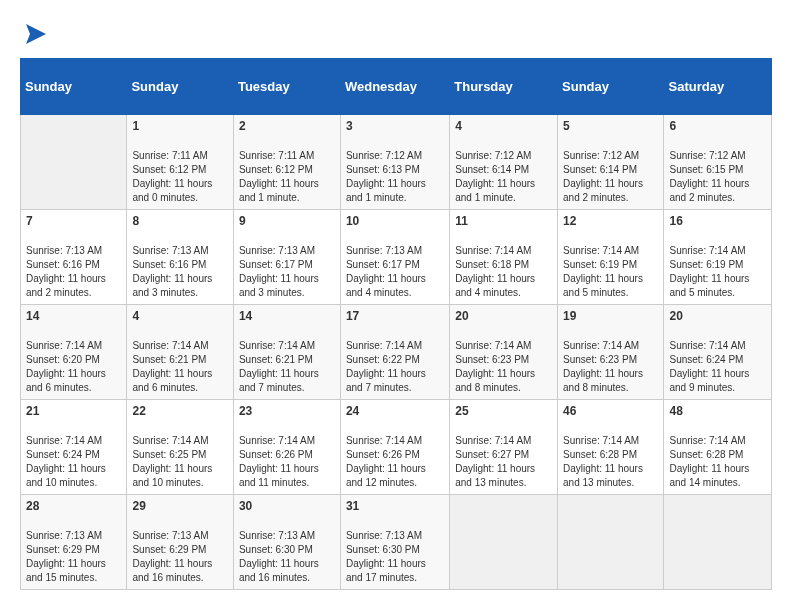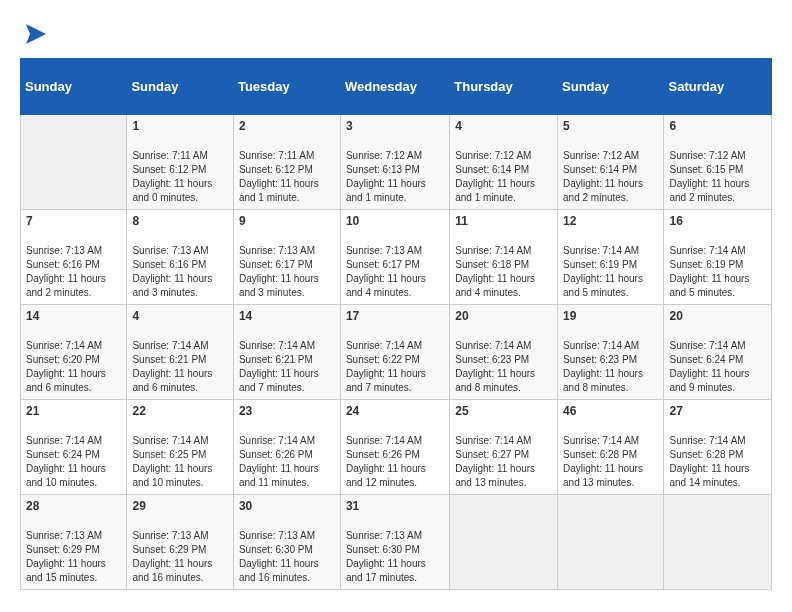--- a/index.html
+++ b/index.html
@@ -308,21 +308,21 @@
 and 13 minutes.</div>
         </td>
         <td>
           <span class="day-num">46</span>
           <div class="day-info" style="white-space: pre-wrap;">Sunrise: 7:14 AM
 Sunset: 6:28 PM
 Daylight: 11 hours
 and 13 minutes.</div>
         </td>
         <td>
-          <span class="day-num">27</span>
+          <span class="day-num">48</span>
           <div class="day-info" style="white-space: pre-wrap;">Sunrise: 7:14 AM
 Sunset: 6:28 PM
 Daylight: 11 hours
 and 14 minutes.</div>
         </td>
       </tr>
       <tr>
         <td>
           <span class="day-num">28</span>
           <div class="day-info" style="white-space: pre-wrap;">Sunrise: 7:13 AM

